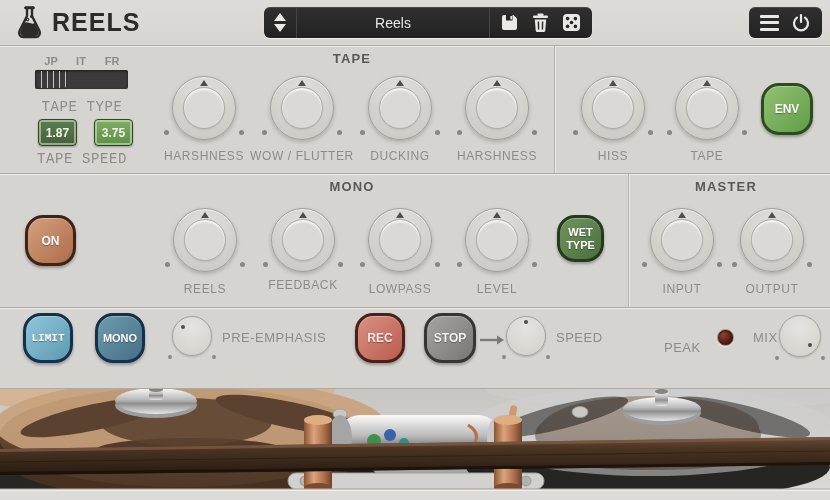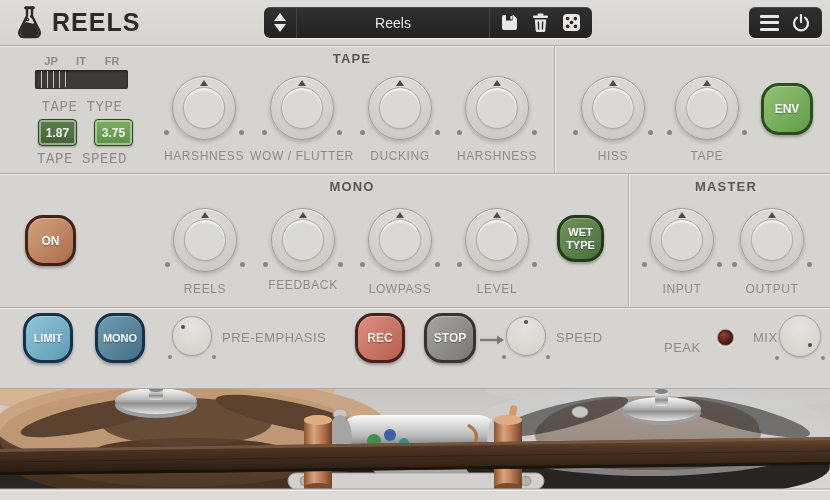--- a/index.html
+++ b/index.html
@@ -63,21 +63,21 @@
   
   .btn{position:absolute;width:45px;height:45px;border-radius:18px;border:3px solid;
        display:flex;align-items:center;justify-content:center;font-weight:bold;font-size:12px;
        color:#fff;text-shadow:0 1px 1px rgba(0,0,0,.35);cursor:pointer;
        box-shadow:inset 0 1px 0 rgba(255,255,255,.3),0 2px 3px rgba(0,0,0,.3);}
   .b-on   {background:linear-gradient(135deg,#d4a17e,#ad6c4a);border-color:#3f2318;}
   .b-sync {background:linear-gradient(135deg,#74985f,#4d7340);border-color:#233a1b;}
   .b-env  {background:linear-gradient(135deg,#93c272,#5f9e47);border-color:#2b4c1f;}
   .b-wet  {background:linear-gradient(135deg,#6f945c,#4a6f3e);border-color:#233a1b;
            font-size:11px;line-height:1.15;text-align:center;width:41px;}
-  .b-limit{background:linear-gradient(135deg,#8fc6da,#5e9ab4);border-color:#14304a;}
+  .b-limit{background:linear-gradient(135deg,#8fc6da,#5e9ab4);border-color:#14304a;font-family:Liberation Mono, monospace;}
   .b-mono {background:linear-gradient(135deg,#6e9cb0,#466f85);border-color:#14304a;}
   .b-rec  {background:linear-gradient(135deg,#db9183,#b95c4d);border-color:#47211a;color:#f7e8e2;}
   .b-stop {background:linear-gradient(135deg,#a5a4a1,#787774);border-color:#363533;color:#f3f2f0;}
   .spd{position:absolute;width:37px;height:25px;border-radius:4px;border:1px solid #2e451f;
        color:#f0f4ec;font-weight:bold;font-size:12px;display:flex;align-items:center;
        justify-content:center;cursor:pointer;
        box-shadow:inset 0 0 0 2px rgba(218,232,206,.55),0 1px 2px rgba(0,0,0,.3);}
   .spd-dim{background:linear-gradient(#5b7f4e,#46603a);}
   .spd-lit{background:linear-gradient(#7fae65,#5c9046);}
   

